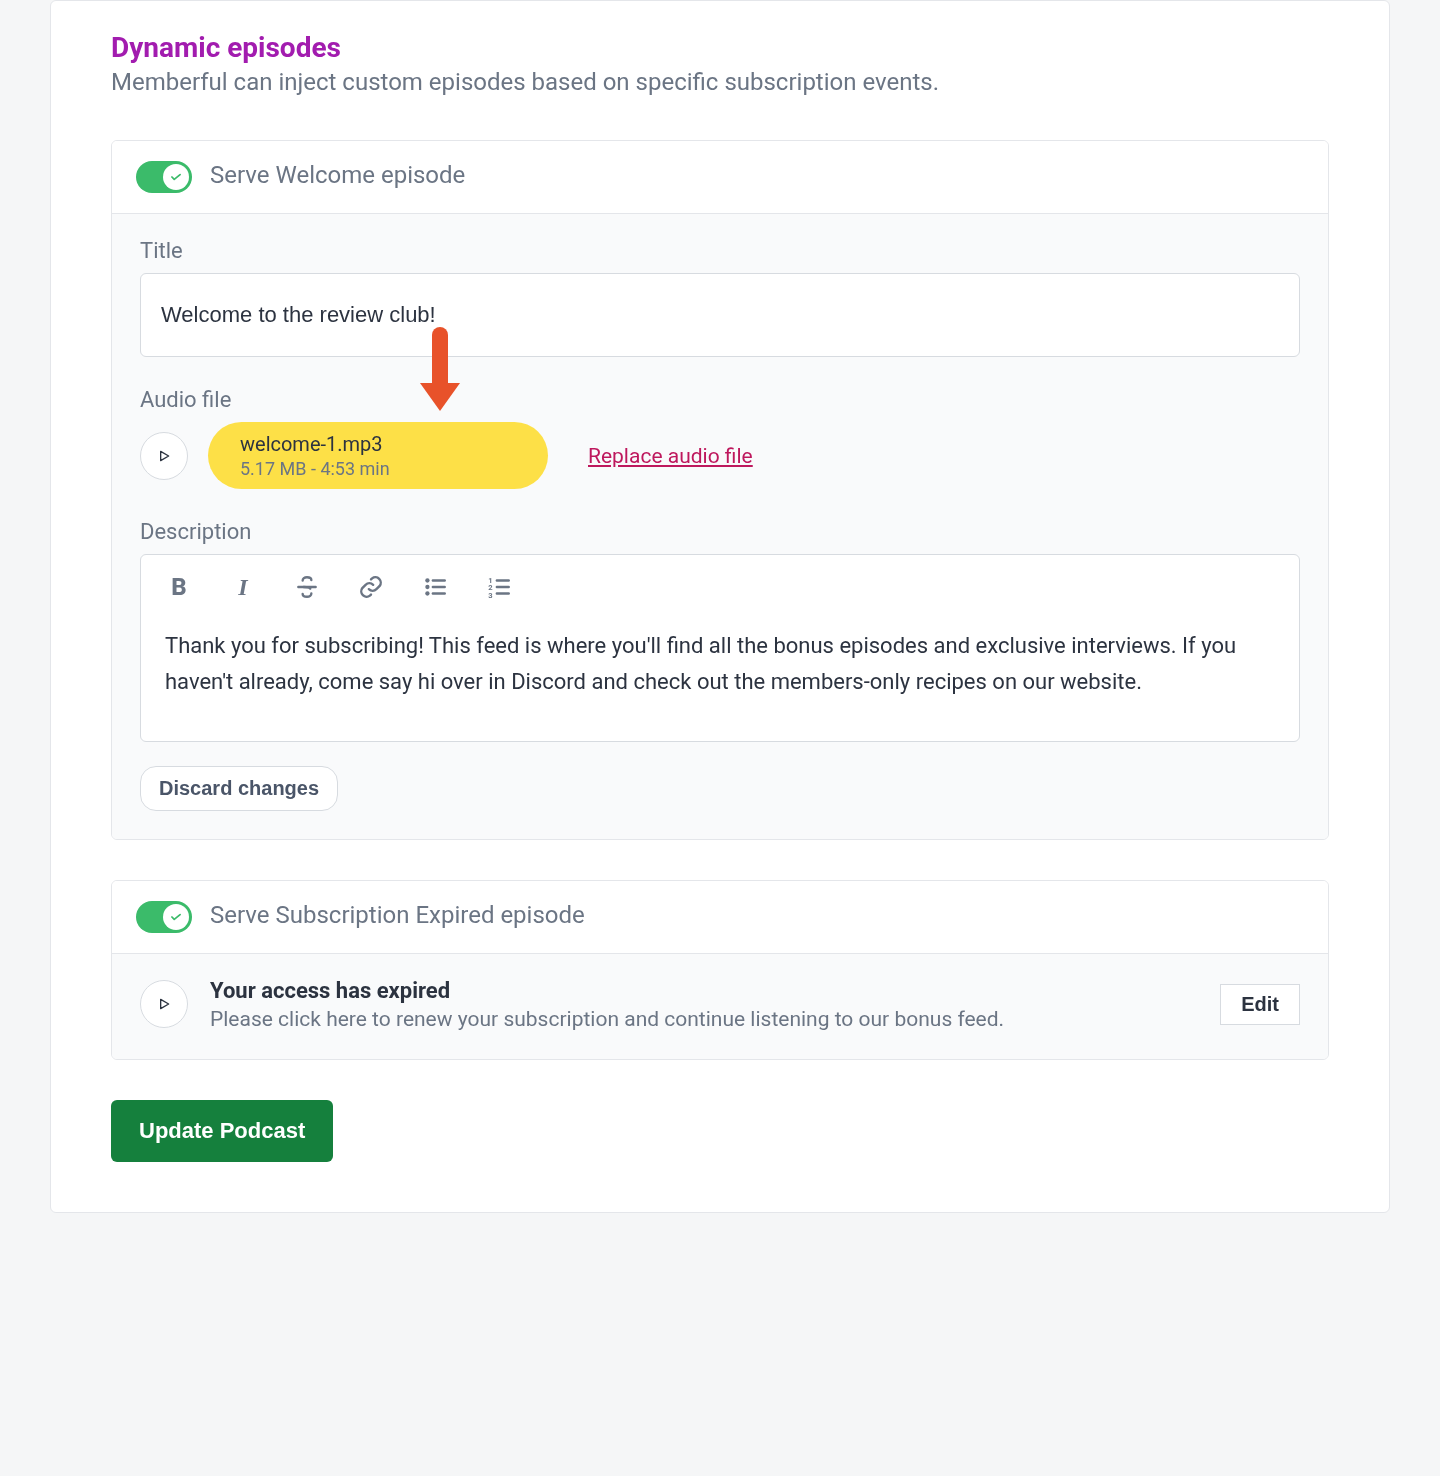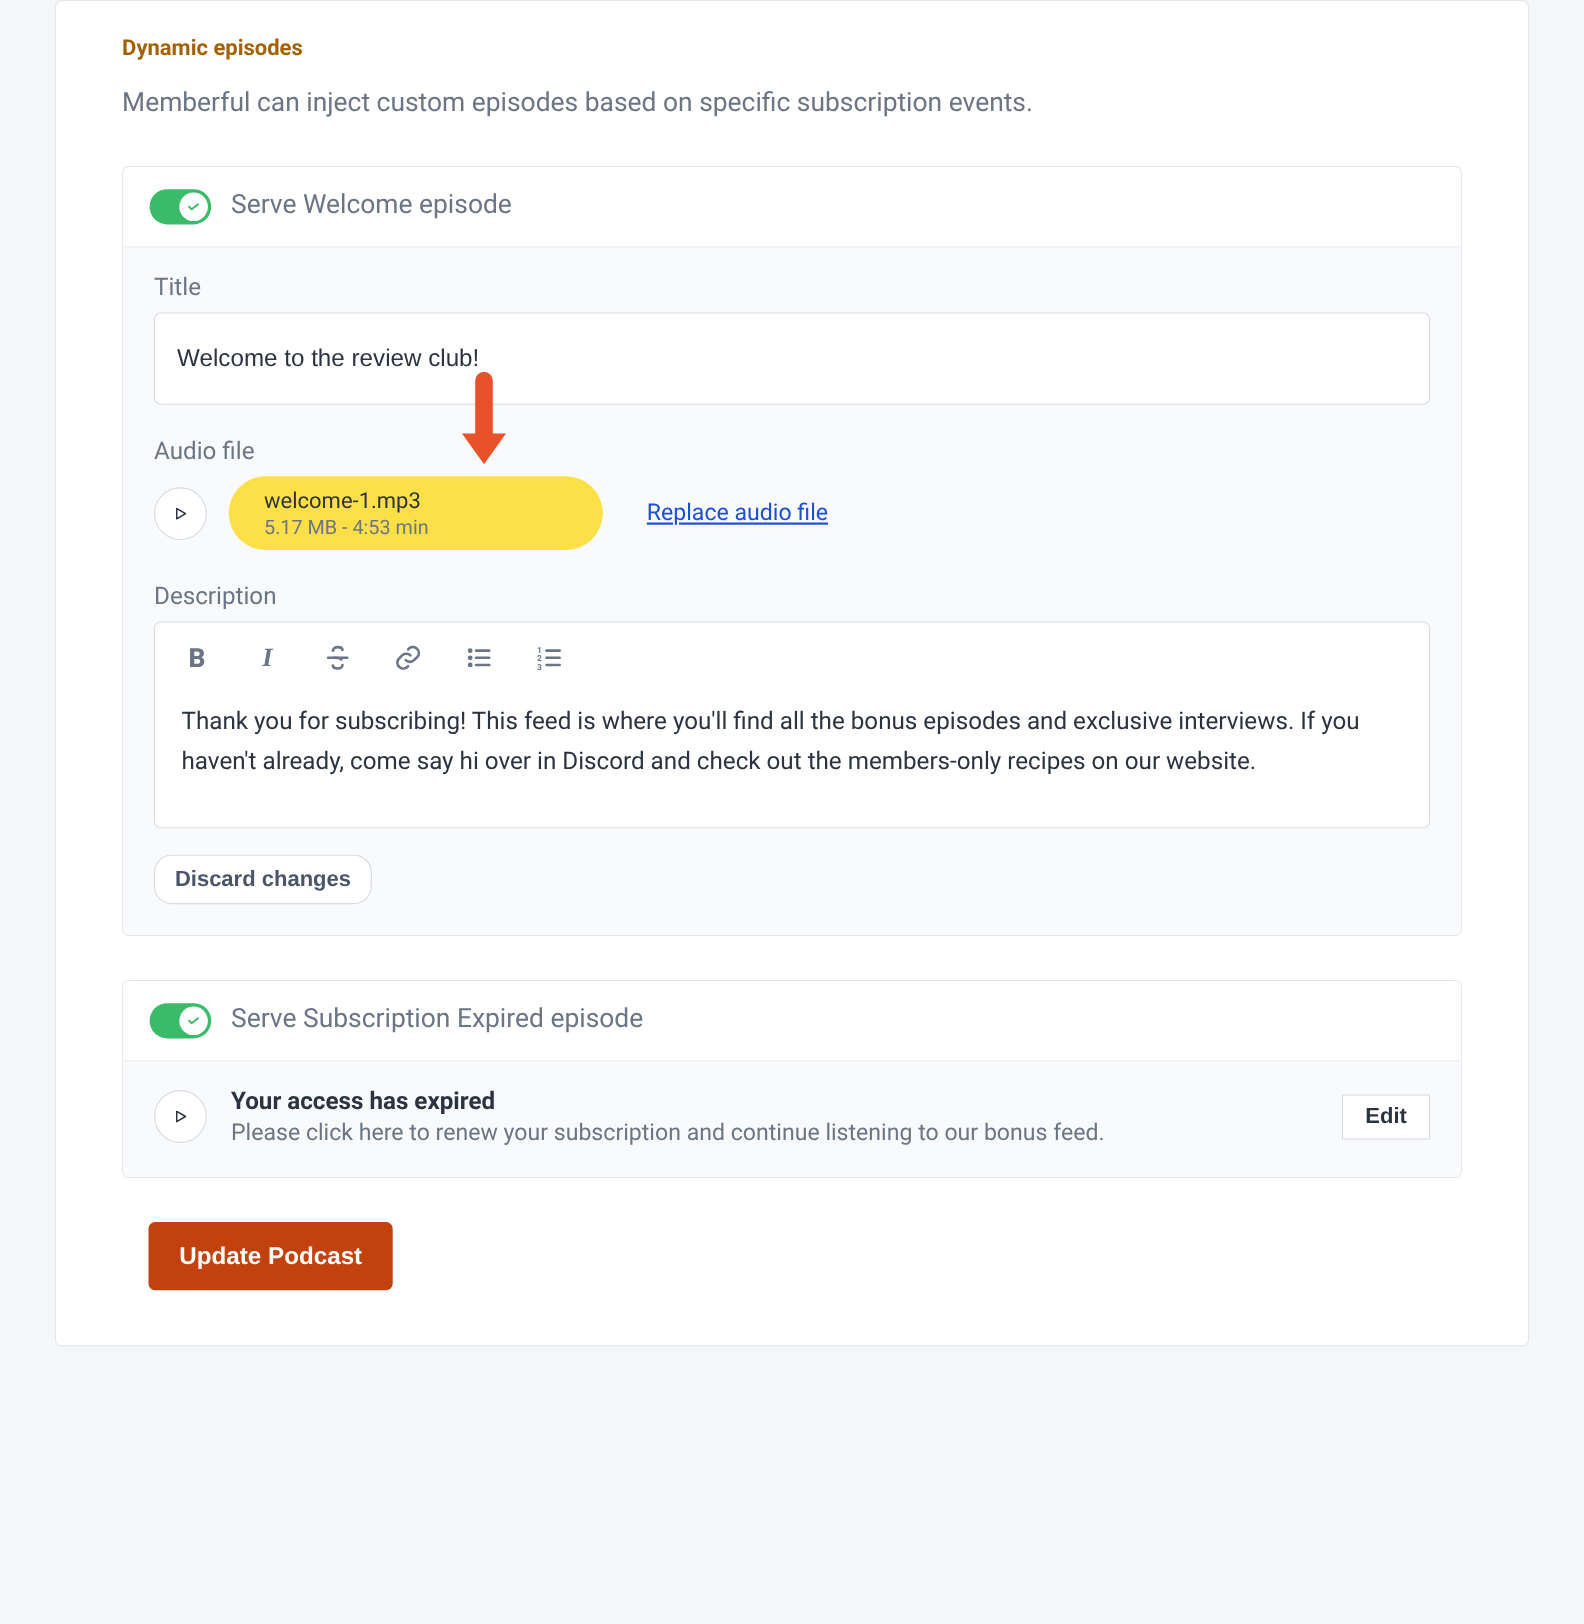--- a/index.html
+++ b/index.html
@@ -17,24 +17,23 @@
     background: #ffffff;
     border: 1px solid #e4e6ea;
     border-radius: 6px;
     margin: 0 50px;
     padding: 0 0 50px 0;
   }
   .inner {
     padding: 30px 60px 0 60px;
   }
   h1 {
-    font-size: 20px;
+    font-size: 28px;
     font-weight: 700;
-    color: #a16207;
-    margin-bottom: 20px;
+    color: #a21caf;
   }
   .subtitle {
     font-size: 24px;
     color: #6b7584;
     margin-bottom: 40px;
     line-height: 1.5;
   }
   .panel {
     border: 1px solid #e4e6ea;
     border-radius: 6px;
@@ -133,21 +132,21 @@
     font-size: 20px;
     color: #2c3340;
     margin-bottom: 2px;
   }
   .file-meta {
     font-size: 18px;
     color: #6b7584;
   }
   .replace-link {
     font-size: 21px;
-    color: #1d4ed8;
+    color: #be185d;
     text-decoration: underline;
     cursor: pointer;
     margin-left: 20px;
     text-align: right;
   }
   .arrow-annotation {
     position: absolute;
     left: 270px;
     top: -60px;
     width: 60px;
@@ -233,29 +232,28 @@
     background: #ffffff;
     border: 1px solid #d7dbe0;
     border-radius: 0;
     padding: 8px 20px;
     font-size: 20px;
     font-weight: 600;
     color: #2c3340;
     cursor: pointer;
   }
   .update-btn {
-    background: #c2410c;
+    background: #15803d;
     color: #ffffff;
     border: none;
     border-radius: 6px;
     padding: 18px 28px;
     font-size: 22px;
     font-weight: 700;
     cursor: pointer;
-    margin-left: 24px;
   }
 </style>
 </head>
 <body>
 
 <div class="page-wrap">
   <div class="card-outer">
     <div class="inner">
       <h1>Dynamic episodes</h1>
       <p class="subtitle">Memberful can inject custom episodes based on specific subscription events.</p>

